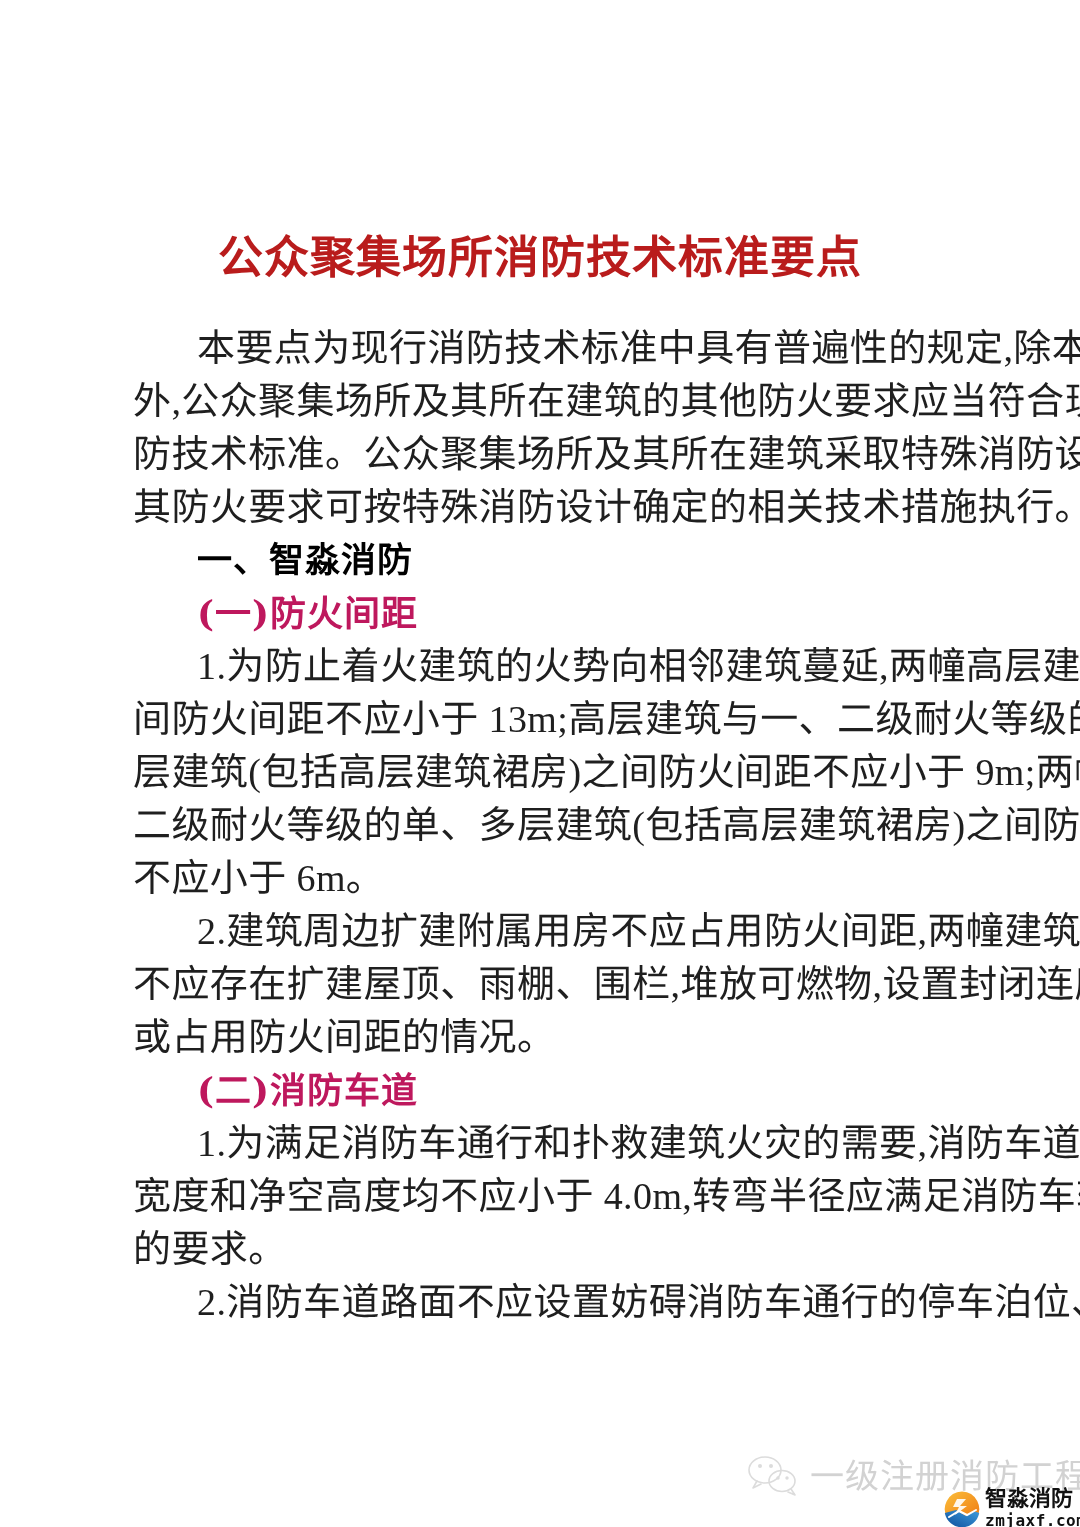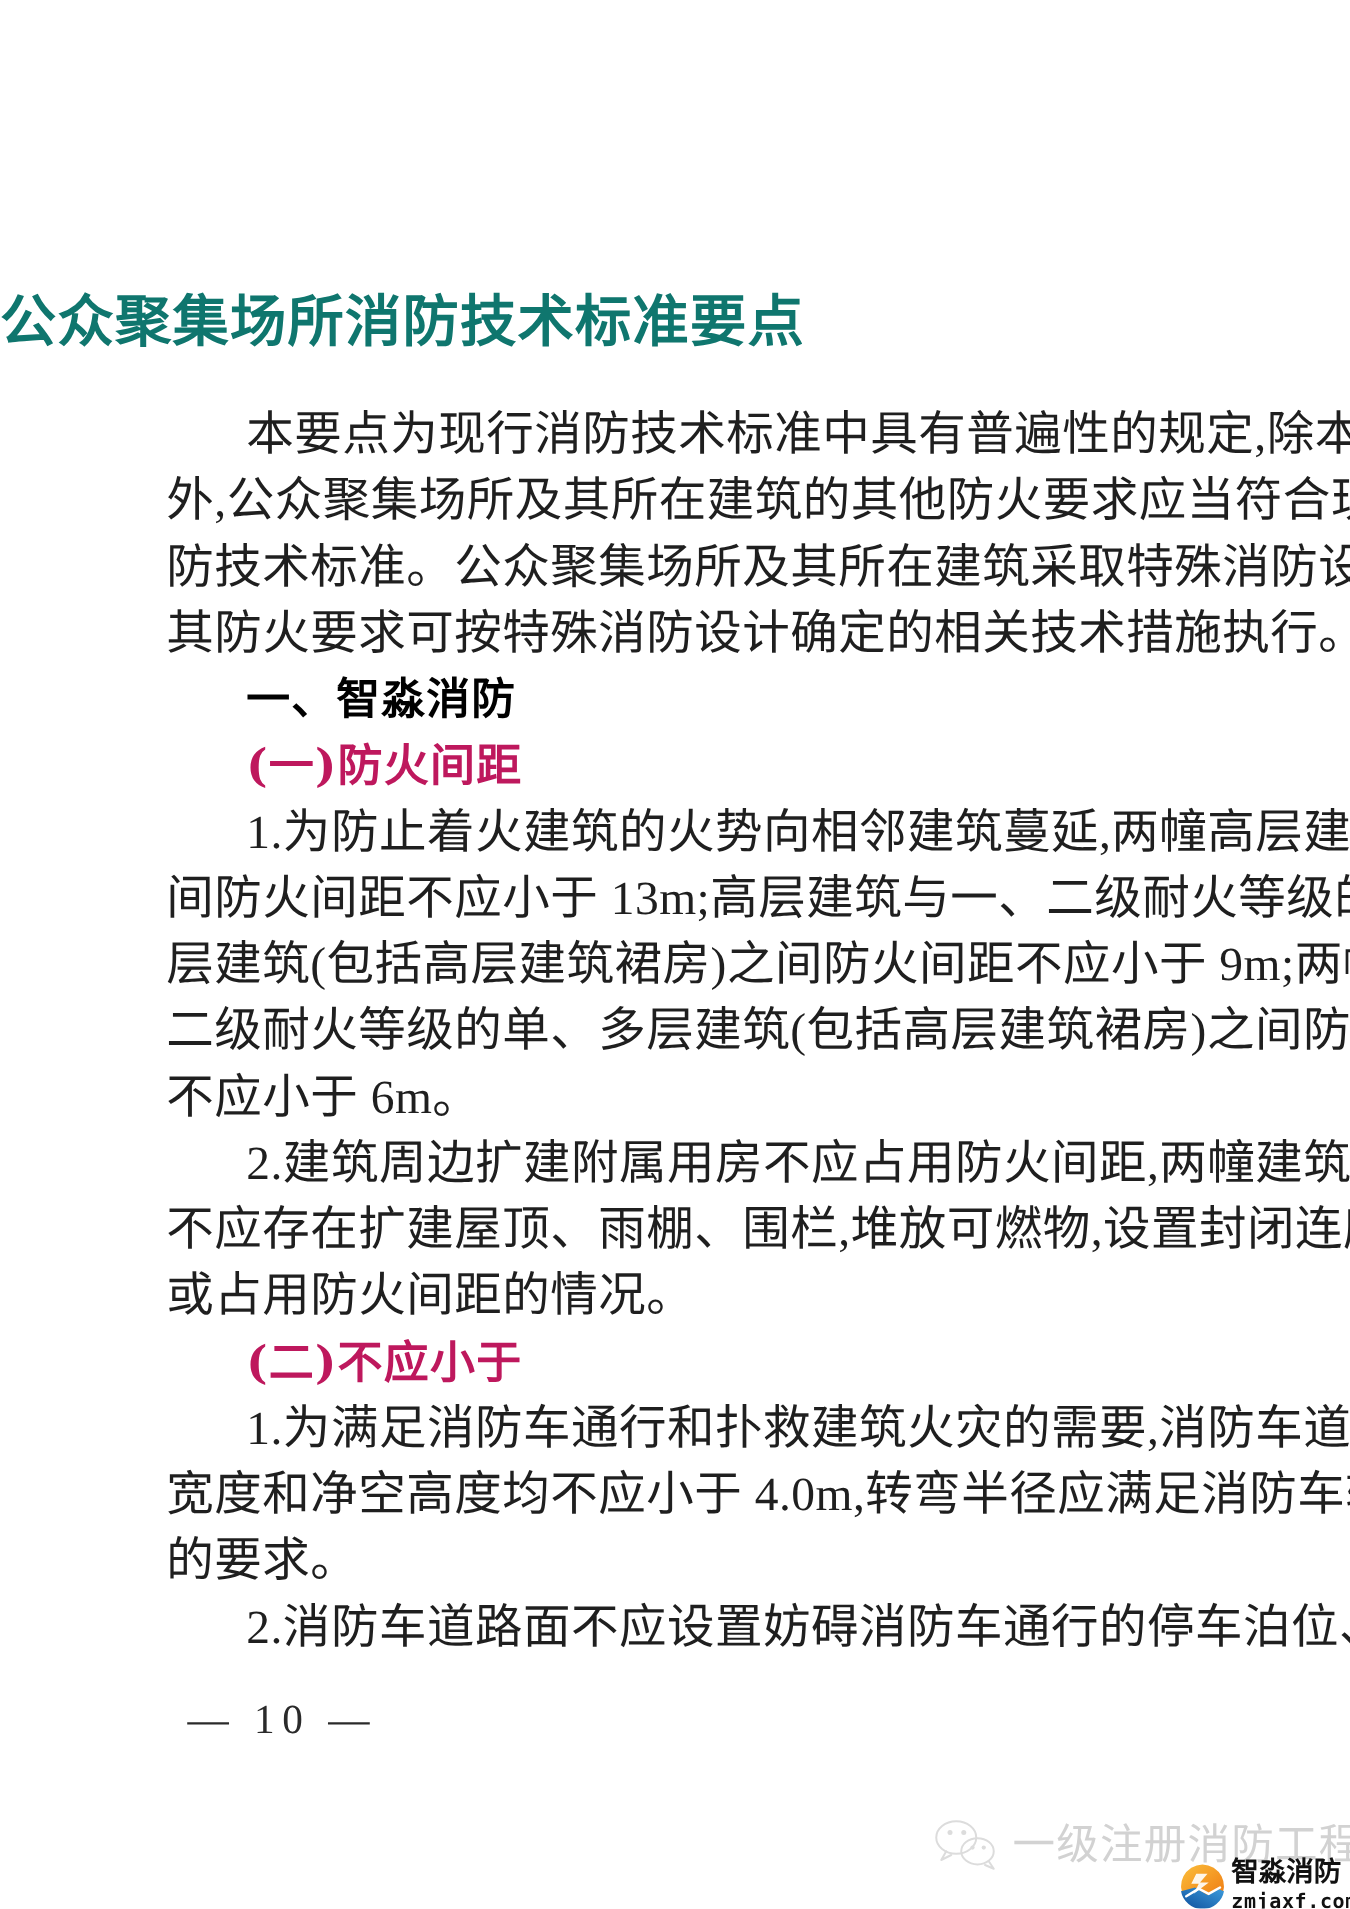--- a/index.html
+++ b/index.html
@@ -20,27 +20,27 @@
     color: #1a1a1a;
     -webkit-font-smoothing: antialiased;
   }
 
   
   .doc-title {
     position: absolute;
     left: 0;
     top: 228px;
     width: 1080px;
-    text-align: left;
+    text-align: center;
     font-family: "DejaVu Serif", "Liberation Serif", serif;
     font-weight: 700;
     font-size: 45px;
     line-height: 60px;
     letter-spacing: 1px;
-    color: #0f766e;
+    color: #b91c1c;
     white-space: nowrap;
   }
 
   
   .body-block {
     position: absolute;
     left: 133px;
     top: 322px;
     width: 816px;
   }
@@ -226,39 +226,38 @@
     <div class="line indent justify">
       <span>2.建筑周边扩建附属用房不应占用防火间距,两幢建筑之间</span>
     </div>
     <div class="line justify">
       <span>不应存在扩建屋顶、雨棚、围栏,堆放可燃物,设置封闭连廊等改变</span>
     </div>
     <div class="line">
       <span>或占用防火间距的情况。</span>
     </div>
 
-    <div class="h-sub">(二)不应小于</div>
+    <div class="h-sub">(二)消防车道</div>
 
     <div class="line indent justify">
       <span>1.为满足消防车通行和扑救建筑火灾的需要,消防车道的净</span>
     </div>
     <div class="line justify">
       <span>宽度和净空高度均不应小于 4.0m,转弯半径应满足消防车转弯</span>
     </div>
     <div class="line">
       <span>的要求。</span>
     </div>
 
     <div class="line indent justify">
       <span>2.消防车道路面不应设置妨碍消防车通行的停车泊位、路桩、</span>
     </div>
 
   </div>
 
-  <div class="page-number">—  10  —</div>
 
   <div class="watermark">
 
     <div class="wm-row">
       <span class="wechat-icon">
         <svg viewBox="0 0 54 44" width="54" height="44" aria-hidden="true">
           <g fill="none" stroke="#dcdcdc" stroke-width="1.6">
             <ellipse cx="19" cy="16" rx="16" ry="13"></ellipse>
             <path d="M11 27 L7 34 L15 30" stroke-linejoin="round" stroke-linecap="round"></path>
             <ellipse cx="36" cy="27" rx="13" ry="10.5"></ellipse>

